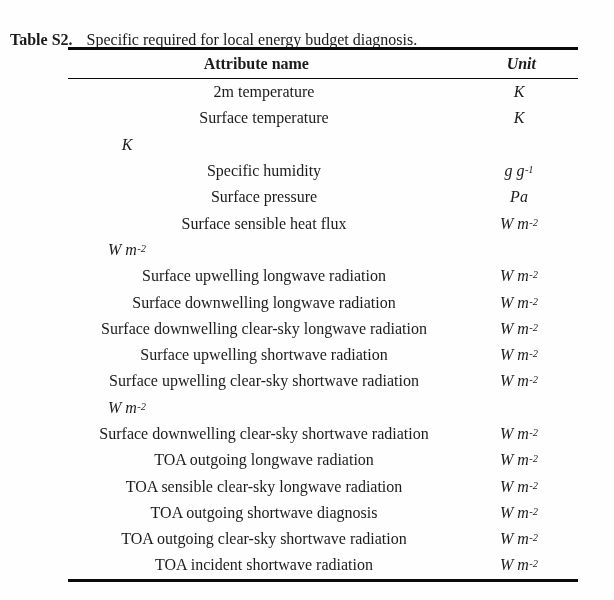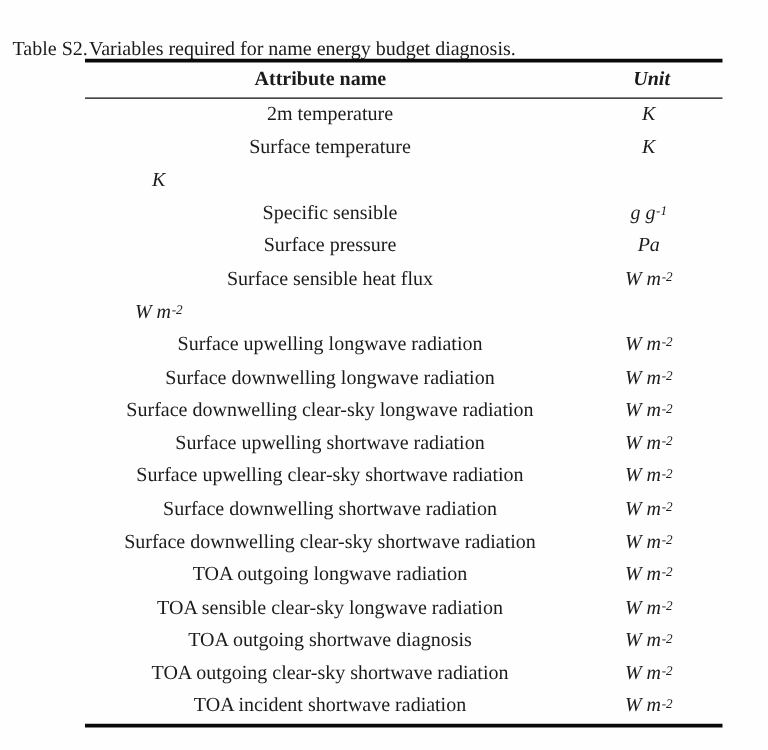--- a/index.html
+++ b/index.html
@@ -17,22 +17,22 @@
   }
   .caption {
     position: absolute;
     left: 10px;
     top: 14px;
     font-size: 16px;
     line-height: 20px;
     white-space: nowrap;
   }
   .caption .cap-label {
-    font-weight: normal;
-    margin-right: 1px;
+    font-weight: bold;
+    margin-right: 14px;
   }
   .tbl {
     position: absolute;
     left: 68px;
     top: 47px;
     width: 510px;
     border-top: 3px solid #0a0a0a;
     border-bottom: 3px solid #0a0a0a;
   }
   .hrow {
@@ -64,42 +64,42 @@
     top: -1px;
     margin-left: 0.5px;
   }
 </style>
 </head>
 <body>
 
 <div class="page-root">
 
   <p class="caption">
-    <span class="cap-label">Table S2.</span><span>Variables required for name energy budget diagnosis.</span>
+    <span class="cap-label">Table S2.</span><span>Specific required for local energy budget diagnosis.</span>
   </p>
 
   <div class="tbl">
     <div class="hrow">
       <div class="cell attr hdr">Attribute name</div>
       <div class="cell unit hdr">Unit</div>
     </div>
     <div id="tbody">
         <div class="row">
           <div class="cell attr">2m temperature</div>
           <div class="cell unit">K</div>
         </div>
         <div class="row">
           <div class="cell attr">Surface temperature</div>
           <div class="cell unit">K</div>
         </div>
         <div class="row">
           <div class="cell unit">K</div>
         </div>
         <div class="row">
-          <div class="cell attr">Specific sensible</div>
+          <div class="cell attr">Specific humidity</div>
           <div class="cell unit">g g<sup>-1</sup></div>
         </div>
         <div class="row">
           <div class="cell attr">Surface pressure</div>
           <div class="cell unit">Pa</div>
         </div>
         <div class="row">
           <div class="cell attr">Surface sensible heat flux</div>
           <div class="cell unit">W m<sup>-2</sup></div>
         </div>
@@ -120,21 +120,20 @@
         </div>
         <div class="row">
           <div class="cell attr">Surface upwelling shortwave radiation</div>
           <div class="cell unit">W m<sup>-2</sup></div>
         </div>
         <div class="row">
           <div class="cell attr">Surface upwelling clear-sky shortwave radiation</div>
           <div class="cell unit">W m<sup>-2</sup></div>
         </div>
         <div class="row">
-          <div class="cell attr">Surface downwelling shortwave radiation</div>
           <div class="cell unit">W m<sup>-2</sup></div>
         </div>
         <div class="row">
           <div class="cell attr">Surface downwelling clear-sky shortwave radiation</div>
           <div class="cell unit">W m<sup>-2</sup></div>
         </div>
         <div class="row">
           <div class="cell attr">TOA outgoing longwave radiation</div>
           <div class="cell unit">W m<sup>-2</sup></div>
         </div>

